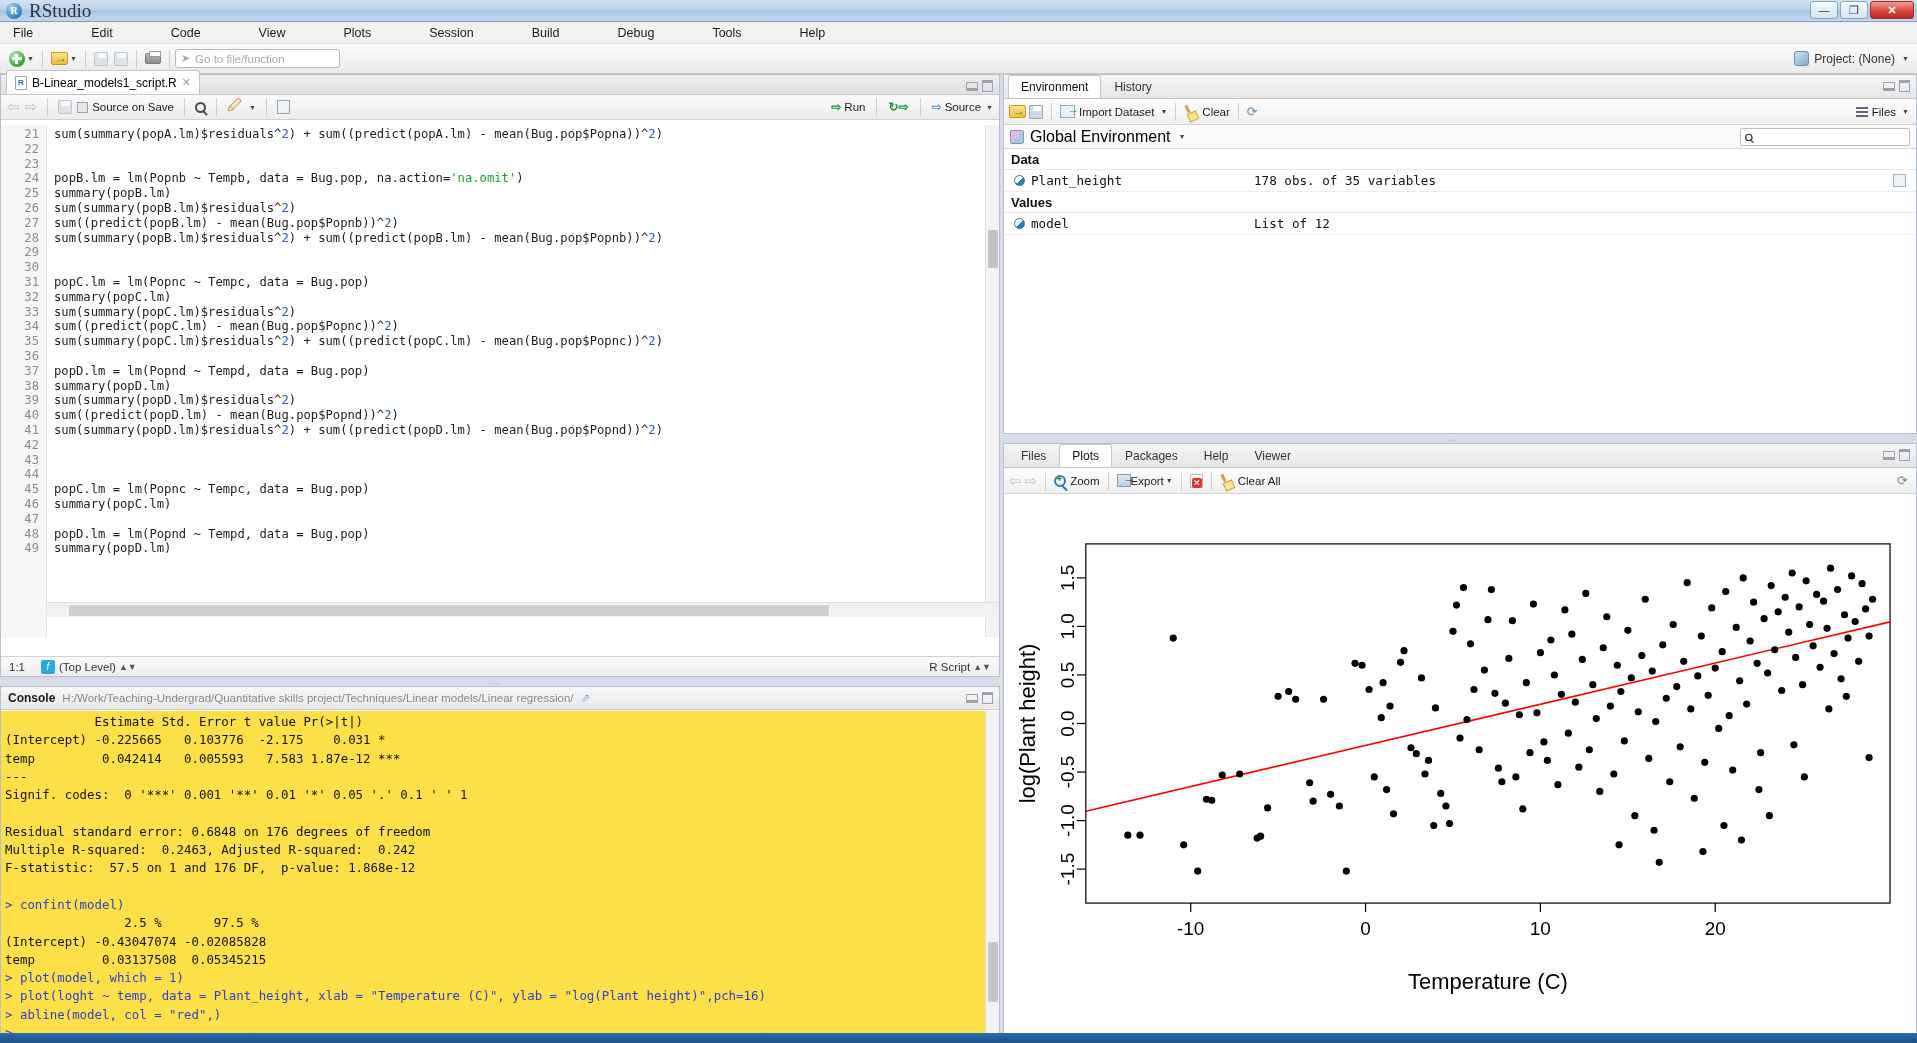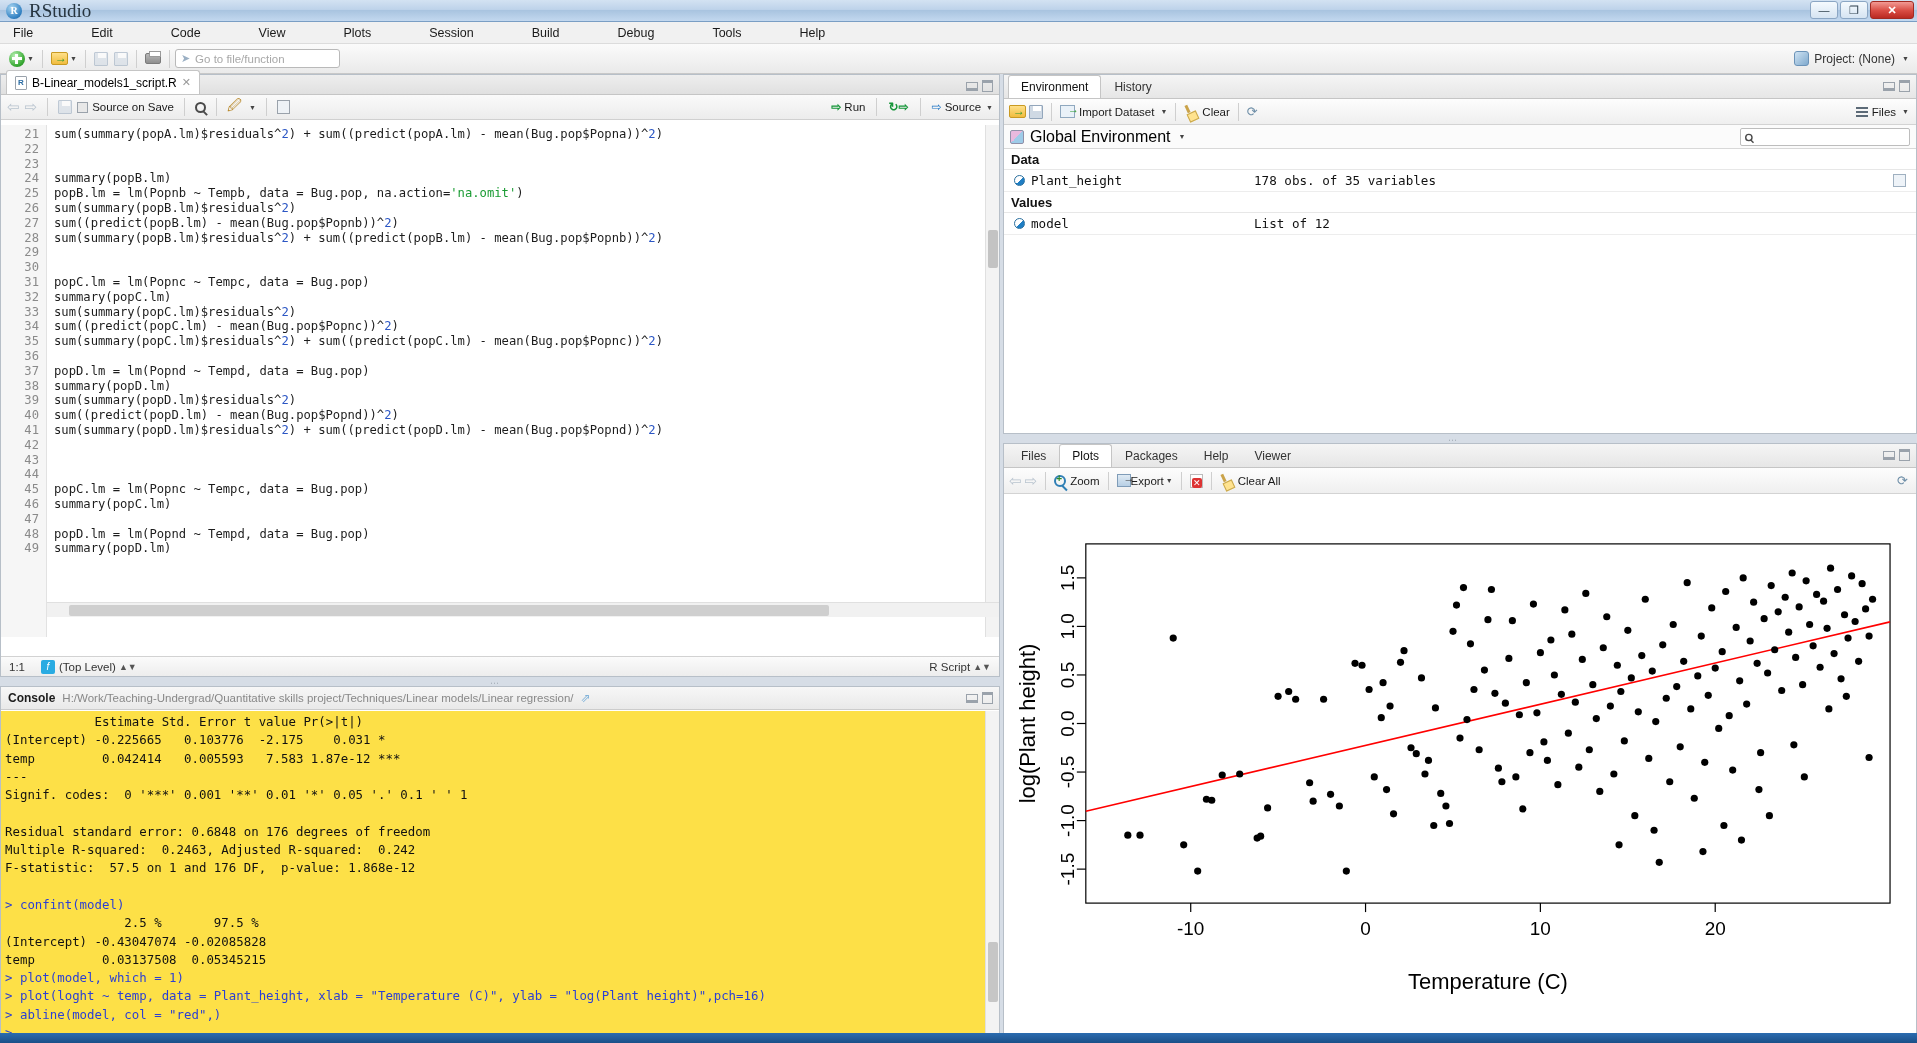--- a/index.html
+++ b/index.html
@@ -449,22 +449,22 @@
           <div class="gnum">45</div>
           <div class="gnum">46</div>
           <div class="gnum">47</div>
           <div class="gnum">48</div>
           <div class="gnum">49</div>
         </div>
       <div id="codearea" style="padding-top: 2px;">
           <div class="codeline">sum(summary(popA.lm)$residuals^<span class="tk-num">2</span>) + sum((predict(popA.lm) - mean(Bug.pop$Popna))^<span class="tk-num">2</span>)</div>
           <div class="codeline"></div>
           <div class="codeline"></div>
+          <div class="codeline">popB.lm = lm(Popnb ~ Tempb, data = Bug.pop, na.action=<span class="tk-str">'na.omit'</span>)</div>
           <div class="codeline">summary(popB.lm)</div>
-          <div class="codeline">popB.lm = lm(Popnb ~ Tempb, data = Bug.pop, na.action=<span class="tk-str">'na.omit'</span>)</div>
           <div class="codeline">sum(summary(popB.lm)$residuals^<span class="tk-num">2</span>)</div>
           <div class="codeline">sum((predict(popB.lm) - mean(Bug.pop$Popnb))^<span class="tk-num">2</span>)</div>
           <div class="codeline">sum(summary(popB.lm)$residuals^<span class="tk-num">2</span>) + sum((predict(popB.lm) - mean(Bug.pop$Popnb))^<span class="tk-num">2</span>)</div>
           <div class="codeline"></div>
           <div class="codeline"></div>
           <div class="codeline">popC.lm = lm(Popnc ~ Tempc, data = Bug.pop)</div>
           <div class="codeline">summary(popC.lm)</div>
           <div class="codeline">sum(summary(popC.lm)$residuals^<span class="tk-num">2</span>)</div>
           <div class="codeline">sum((predict(popC.lm) - mean(Bug.pop$Popnc))^<span class="tk-num">2</span>)</div>
           <div class="codeline">sum(summary(popC.lm)$residuals^<span class="tk-num">2</span>) + sum((predict(popC.lm) - mean(Bug.pop$Popnc))^<span class="tk-num">2</span>)</div>

